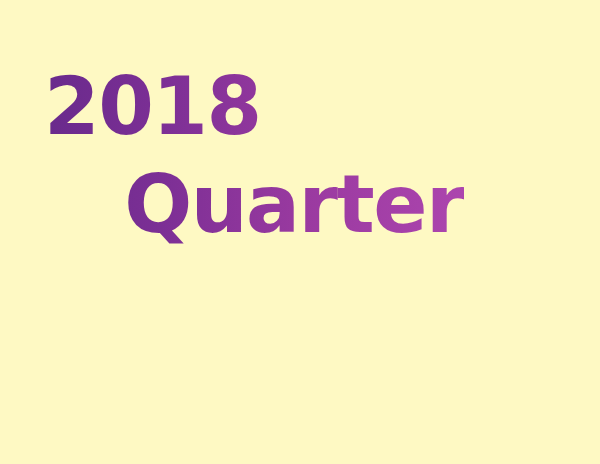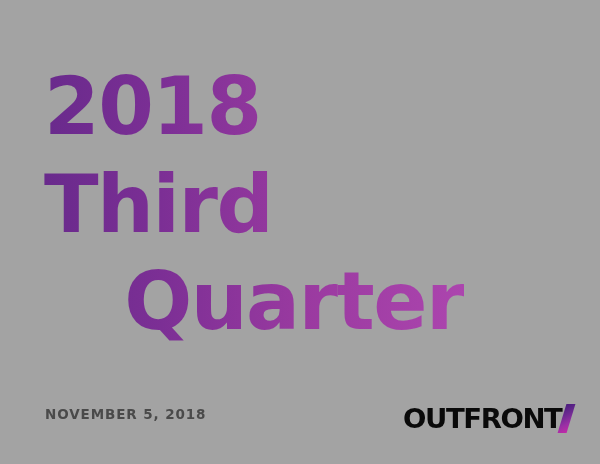--- a/index.html
+++ b/index.html
@@ -11,21 +11,21 @@
     height: 464px;
     background: #ffffff;
     font-family: "Liberation Sans", sans-serif;
     overflow: hidden;
   }
 
   .slide {
     position: relative;
     width: 600px;
     height: 464px;
-    background: #a3a3a3;
+    background: #fef9c3;
     box-sizing: border-box;
   }
 
   
   .title-block {
     position: absolute;
     left: 44px;
     top: 58px;
     width: 420px;
   }
@@ -111,30 +111,17 @@
     background-image: linear-gradient(150deg, #4a1c7d 0%, #6b2a90 35%, #9a2fa5 70%, #c32aa8 100%);
   }
 </style>
 </head>
 <body>
 
 <div class="slide">
 
   <div class="title-block">
     <span class="title-line l1">2018</span>
-    <span class="title-line l2">Third</span>
     <span class="title-line l3">Quarter</span>
   </div>
 
-  <div class="footer">
-
-    <div class="date-text">NOVEMBER 5, 2018</div>
-
-    <div class="logo">
-      <span class="logo-word">OUTFRONT</span>
-      <span class="logo-slash">
-        <span class="bar"></span>
-      </span>
-    </div>
-
-  </div>
 
 </div>
 
 </body></html>

